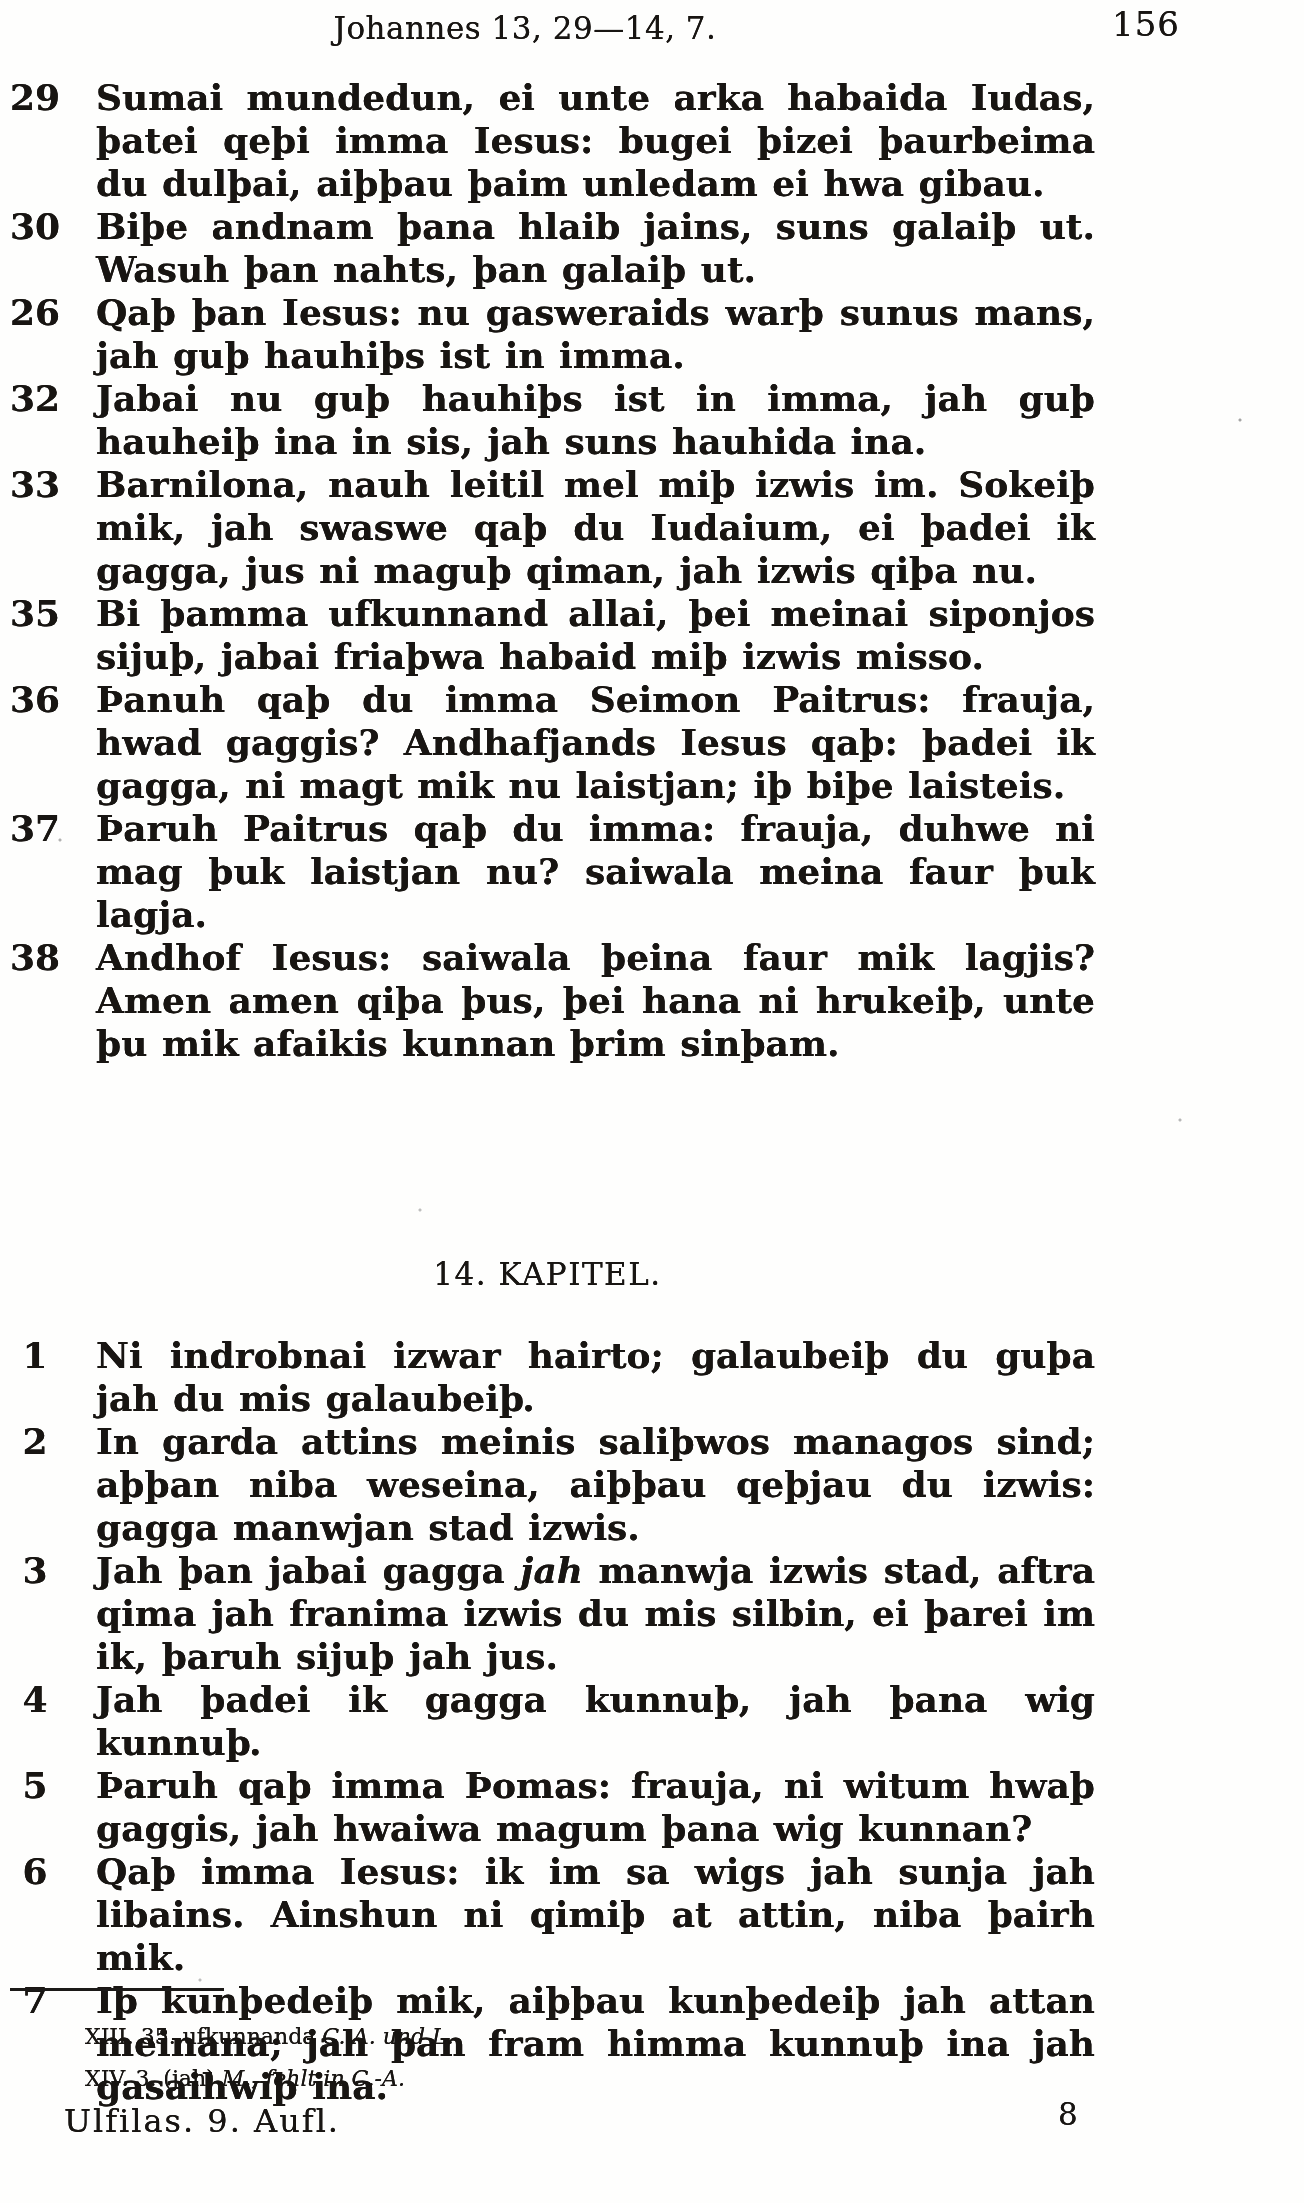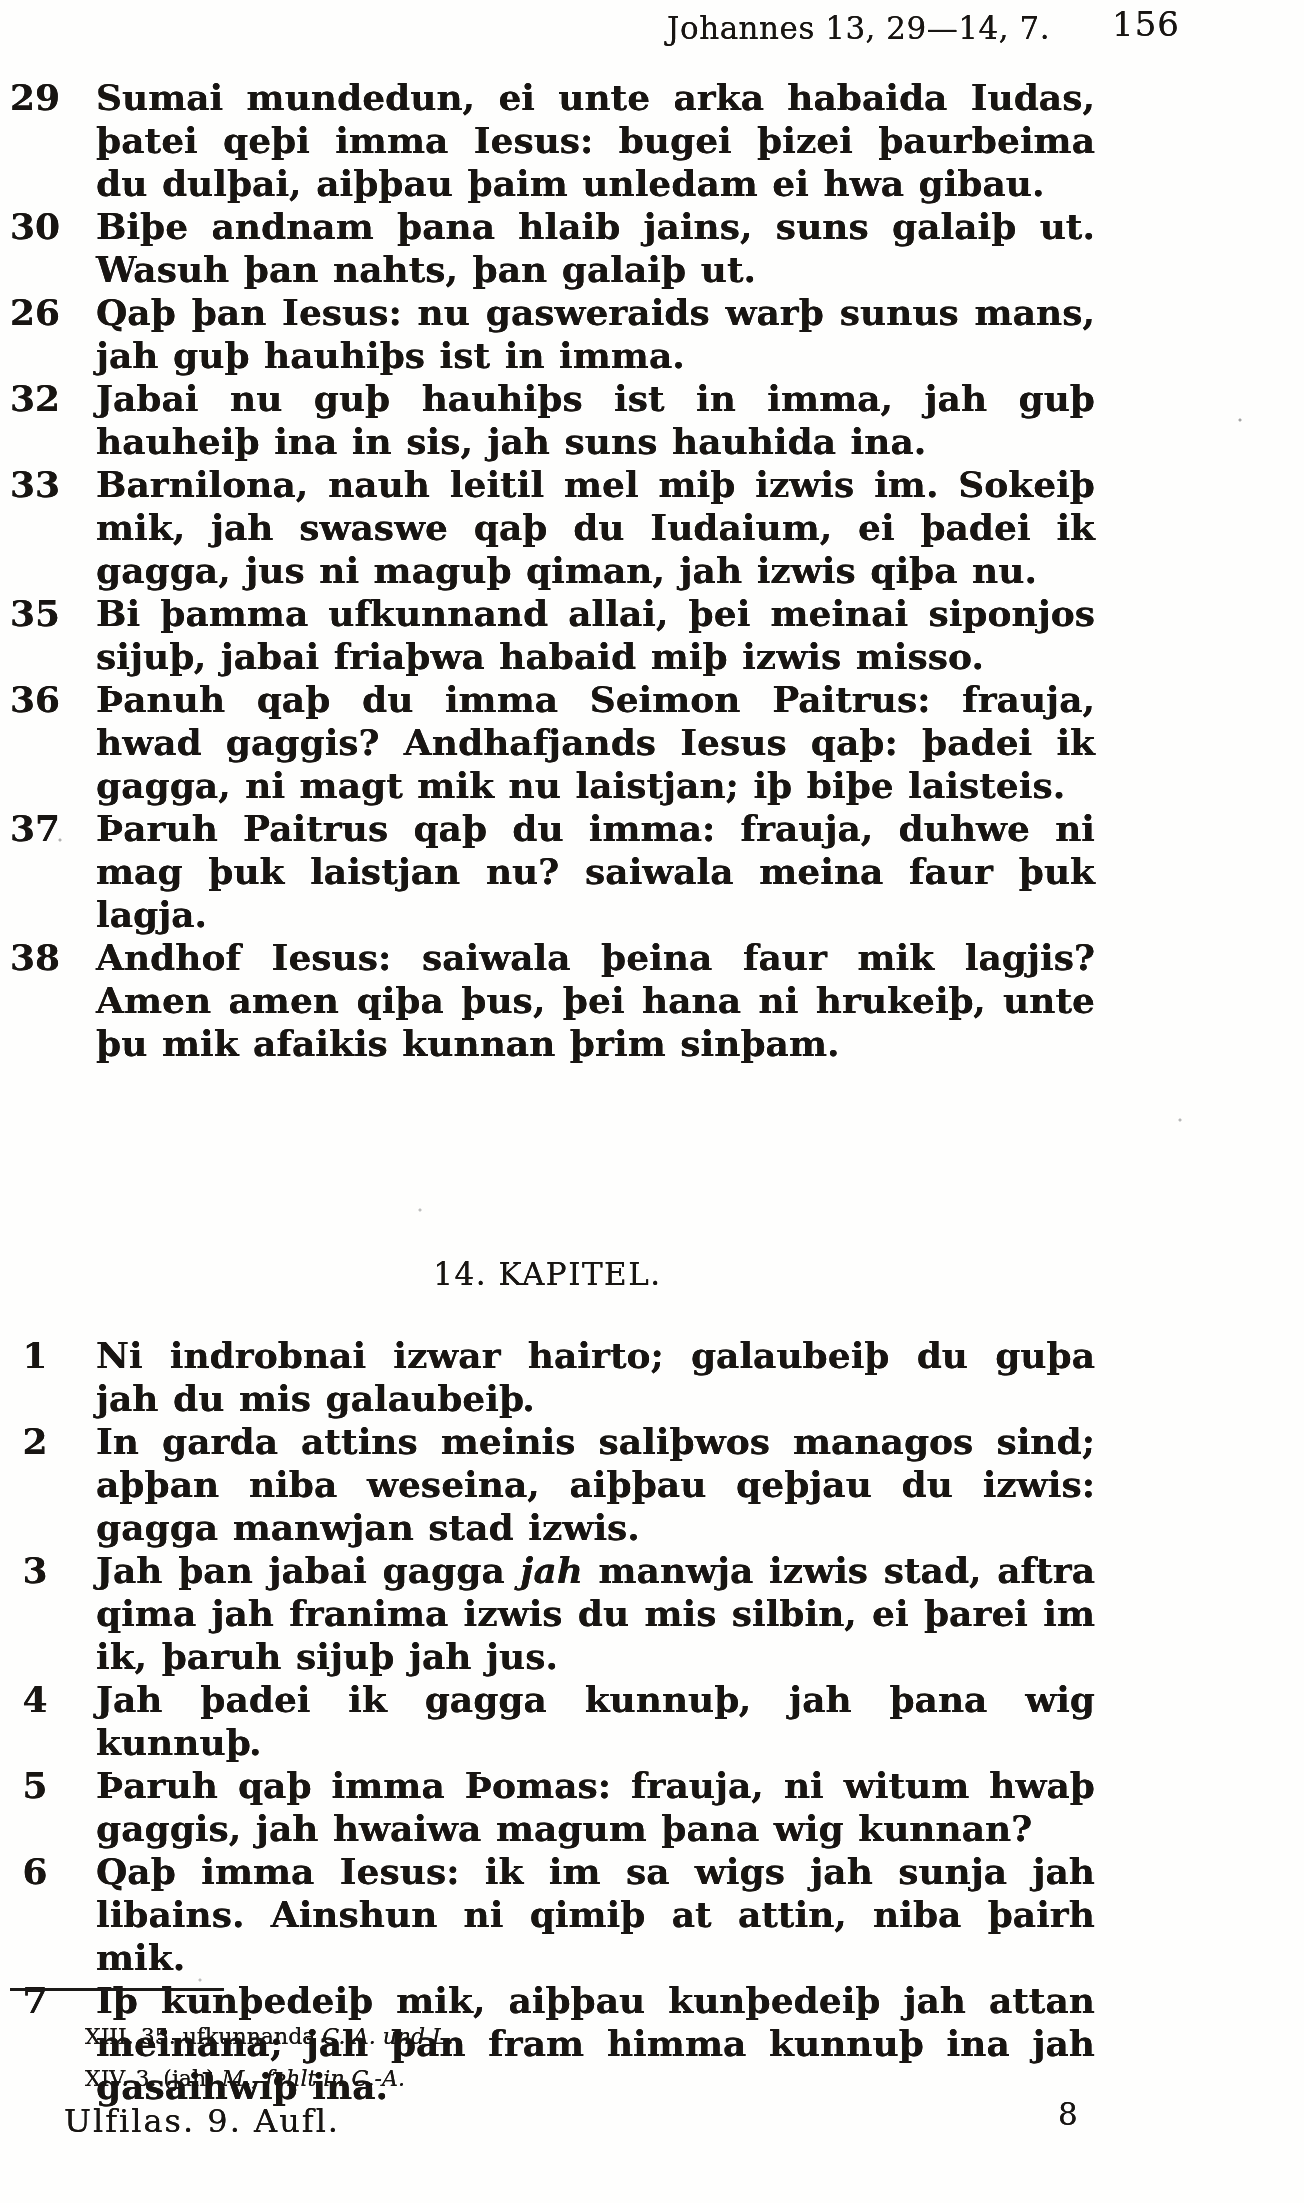--- a/index.html
+++ b/index.html
@@ -15,21 +15,21 @@
     background-image:
       radial-gradient(circle at 1240px 420px, rgba(0,0,0,.35) 1px, transparent 2px),
       radial-gradient(circle at 60px 840px,  rgba(0,0,0,.30) 1px, transparent 2px),
       radial-gradient(circle at 1180px 1120px, rgba(0,0,0,.28) 1px, transparent 2px),
       radial-gradient(circle at 420px 1210px, rgba(0,0,0,.25) 1px, transparent 2px),
       radial-gradient(circle at 980px 1700px, rgba(0,0,0,.25) 1px, transparent 2px),
       radial-gradient(circle at 200px 1980px, rgba(0,0,0,.25) 1px, transparent 2px);
   }
   .running-head {
     position:absolute; top:10px; left:0; width:1050px;
-    text-align:right; font-size:31px; letter-spacing:0.5px;
+    text-align:center; font-size:31px; letter-spacing:0.5px;
   }
   .folio {
     position:absolute; top:4px; left:1112px;
     font-size:34px; letter-spacing:1px;
   }
   .verses { position:absolute; left:0; width:1095px; }
   .verses-ch13 { top:76px; }
   .verses-ch14 { top:1334px; }
   .verse {
     position:relative;

